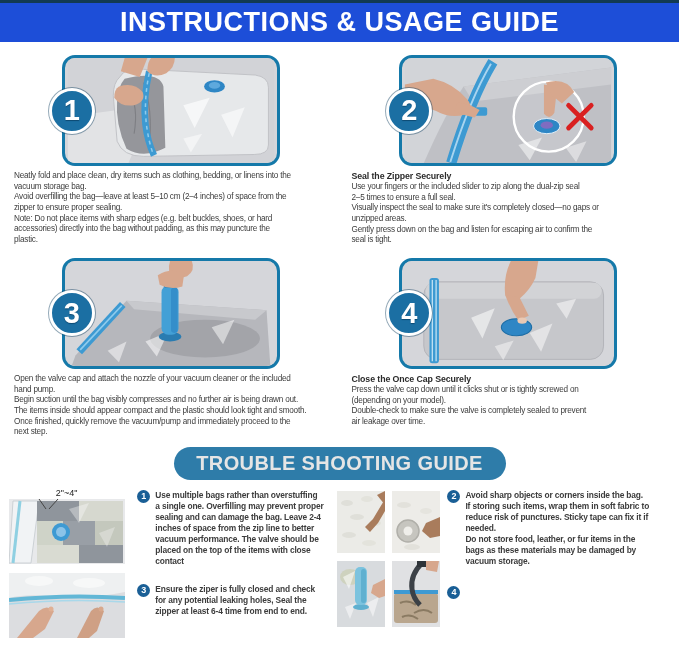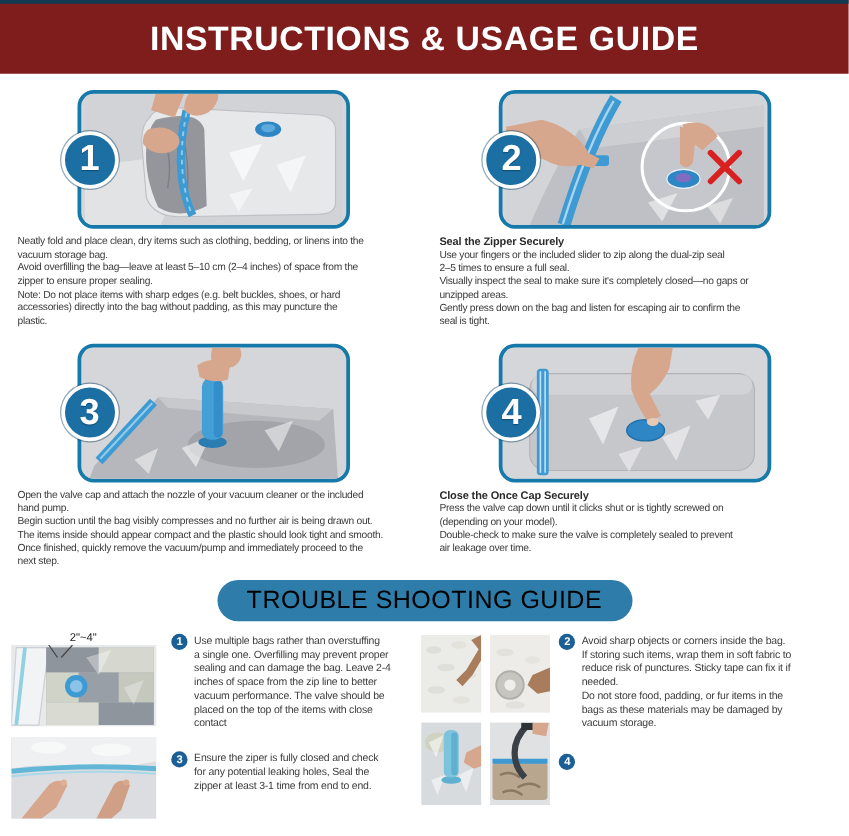--- a/index.html
+++ b/index.html
@@ -6,21 +6,21 @@
   html,body { width:679px; height:669px; }
   body {
     background:#ffffff;
     font-family:"Liberation Sans", sans-serif;
     color:#3a3a3a;
     overflow:hidden;
     position:relative;
   }
   
   .header {
-    height:59px; background:#7f1d1d;
+    height:42px; background:#1d4ed8;
     border-top:3px solid #123a52;
     display:flex; align-items:center; justify-content:center;
   }
   .header .title {
     color:#fff; font-weight:bold; font-size:27px; letter-spacing:.5px;
   }
   
   .steps {
     display:grid; grid-template-columns:1fr 1fr;
     column-gap:20px; row-gap:12px;
@@ -50,21 +50,21 @@
   .step-text p {
     font-size:8.2px; line-height:1.3; letter-spacing:-.22px;
     white-space:pre-line; color:#3c3c3c; max-width:322px;
   }
   
   .ts-pill {
     width:332px; height:33px; margin:9px auto 5px auto;
     background:#2e7ca9; border-radius:17px;
     display:flex; align-items:center; justify-content:center;
   }
-  .ts-pill .ts-title { color:#000000; font-weight:normal; font-size:20px; letter-spacing:.4px; }
+  .ts-pill .ts-title { color:#e5e5e5; font-weight:bold; font-size:20px; letter-spacing:.4px; }
   .ts-body { display:flex; padding:2px 4px 0 6px; height:160px; }
   .colA { width:122px; display:flex; flex-direction:column; align-items:center; }
   .gap-label { font-size:9px; color:#222; height:12px; line-height:12px; }
   .colA .mini-photo { width:116px; height:65px; background:#e6e7e9; overflow:hidden; }
   .colA .mini-photo + .mini-photo { margin-top:9px; }
   .mini-photo svg { display:block; width:100%; height:100%; }
   .colB { width:208px; padding-left:10px; padding-top:3px; }
   .colC {
     width:110px; padding-top:4px;
     display:grid; grid-template-columns:48px 48px; grid-template-rows:62px 66px;
@@ -74,21 +74,21 @@
   .thumb svg { display:block; width:100%; height:100%; }
   .colD { width:233px; padding-left:4px; padding-top:3px; }
   .ts-item { display:flex; align-items:flex-start; }
   .ts-item .num {
     flex:0 0 13px; width:13px; height:13px; border-radius:50%;
     background:#1a5f96; color:#fff; font-weight:bold; font-size:9px;
     display:flex; align-items:center; justify-content:center; margin-right:5px; margin-top:0px;
   }
   .ts-item p {
     font-size:8.4px; line-height:1.31; letter-spacing:-.15px;
-    white-space:pre-line; color:#3c3c3c;
+    white-space:pre-line; color:#3c3c3c;font-weight:bold;
   }
   .mt-item3 { margin-top:17px; }
   .mt-item4 { margin-top:19px; }
 </style>
 </head>
 <body>
 
 <div class="header">
   <div class="title">INSTRUCTIONS &amp; USAGE GUIDE</div>
 </div>
@@ -286,21 +286,21 @@
 sealing and can damage the bag. Leave 2-4
 inches of space from the zip line to better
 vacuum performance.  The valve should be
 placed on the top of the items with close
 contact</p>
     </div>
     <div class="ts-item mt-item3">
       <div class="num">3</div>
       <p>Ensure the ziper is fully closed and check
 for any potential leaking holes, Seal the
-zipper at least 3-1 time from end to end.</p>
+zipper at least 6-4 time from end to end.</p>
     </div>
   </div>
 
   <div class="colC">
     <div class="thumb">
       <svg viewBox="0 0 48 62">
         <rect width="48" height="62" fill="#ebebe7"></rect>
         <ellipse cx="10" cy="12" rx="6" ry="3" fill="#dfdfd9"></ellipse>
         <ellipse cx="30" cy="8" rx="6" ry="3" fill="#e3e3dc"></ellipse>
         <ellipse cx="20" cy="26" rx="7" ry="3" fill="#dfdfd9"></ellipse>
@@ -348,21 +348,21 @@
     </div>
   </div>
 
   <div class="colD">
     <div class="ts-item">
       <div class="num">2</div>
       <p>Avoid sharp objects or corners inside the bag.
 If storing such items, wrap them in soft fabric to
 reduce risk of punctures. Sticky tape can fix it if
 needed.
-Do not store food, padding, or fur items in the
+Do not store food, leather, or fur items in the
 bags as these materials may be damaged by
 vacuum storage.</p>
     </div>
     <div class="ts-item mt-item4">
       <div class="num">4</div>
     </div>
   </div>
 </div>
 
 </body></html>

